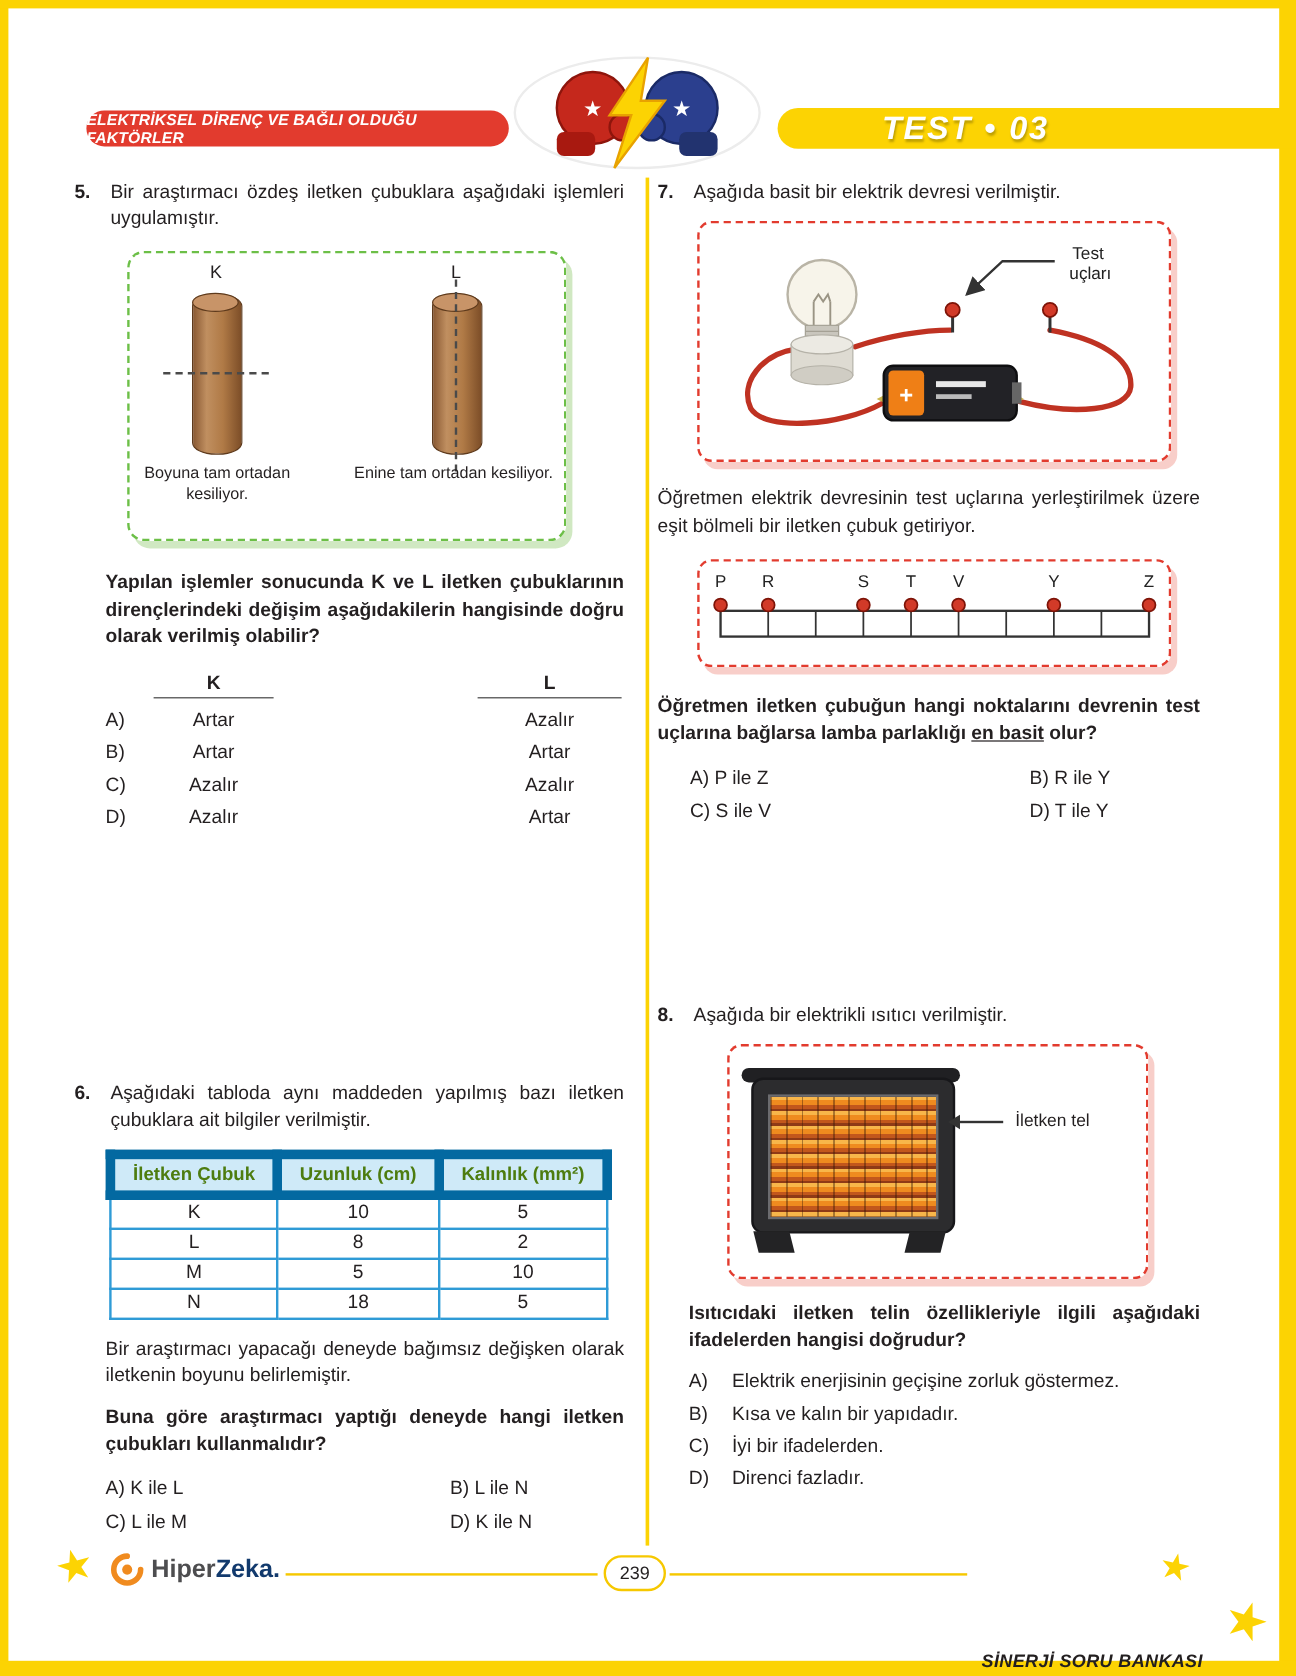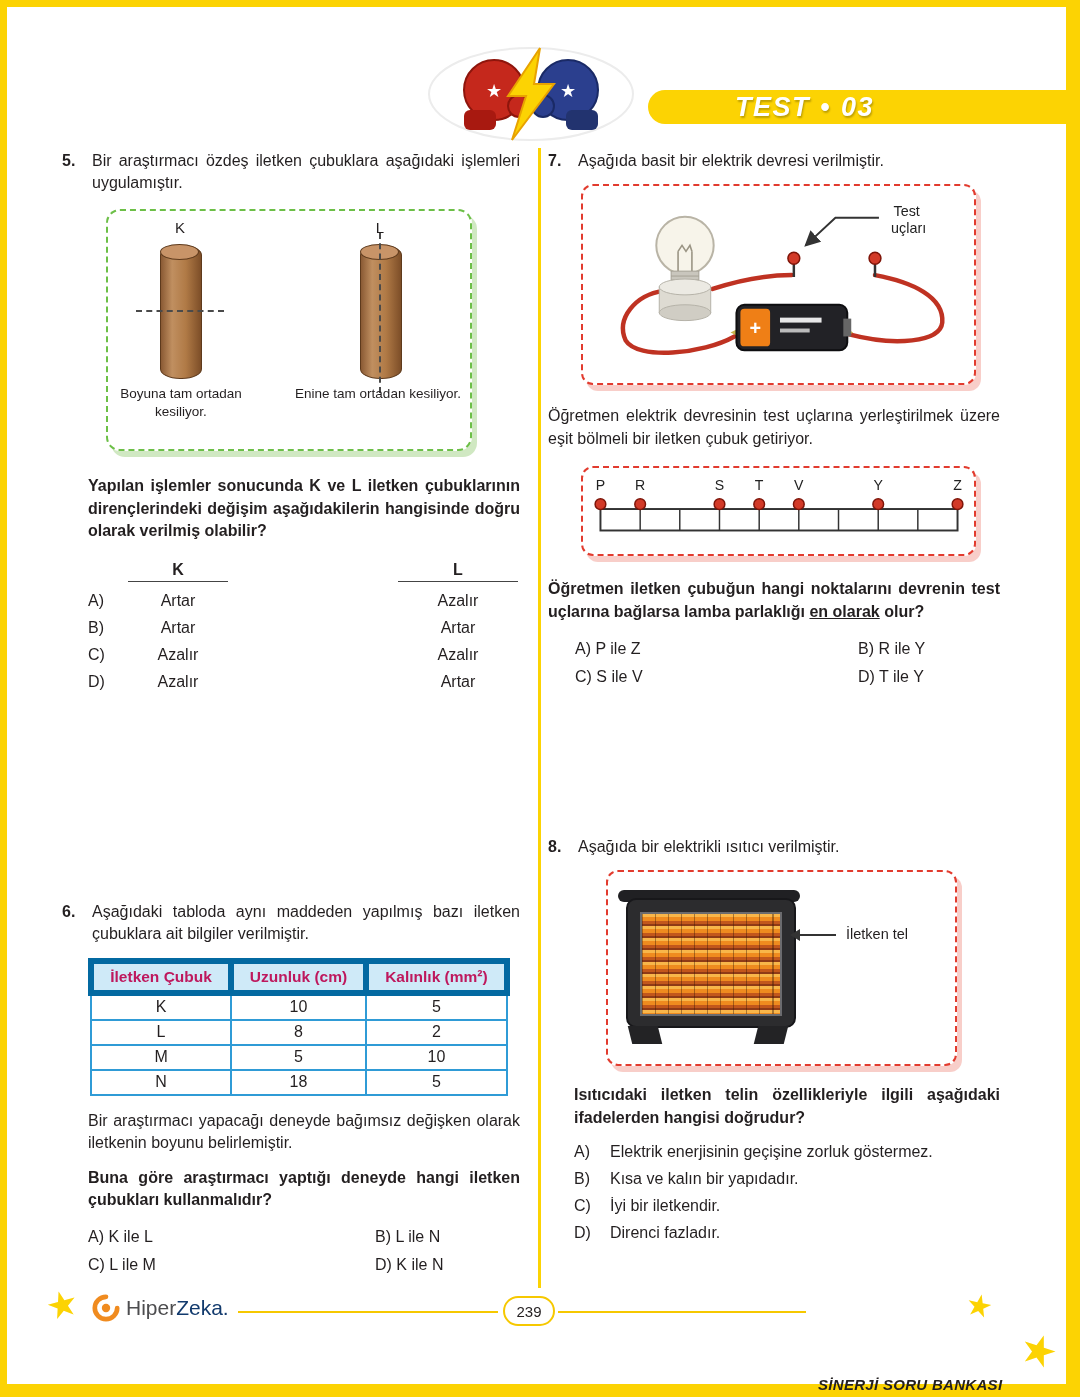--- a/index.html
+++ b/index.html
@@ -47,21 +47,21 @@
   .cap-k{left:0;width:146px;} .cap-l{left:182px;width:176px;}
   
   .atable{margin:18px 0 0 26px;font-size:16px;}
   .arow{display:grid;grid-template-columns:40px 100px 170px 120px;height:27px;align-items:center;}
   .arow .c2,.arow .c4{text-align:center;}
   .arow.head{height:auto;margin-bottom:6px;}
   .arow.head .c2,.arow.head .c4{font-weight:bold;border-bottom:1.6px solid #444;padding-bottom:2px;}
   
   .q6{margin-top:205px;}
   .btable{border-collapse:collapse;margin:12px 0 0 26px;width:422px;font-size:16px;}
-  .btable th{background:#cfeaf8;border:6px solid #0369a1;padding:4px 2px;font-size:15.5px;color:#be185d;}
+  .btable th{background:#cfeaf8;border:8px solid #0369a1;padding:4px 2px;font-size:15.5px;color:#4d7c0f;}
   .btable td{border:2px solid #2f9bd6;padding:2.5px;text-align:center;}
   .para{margin:14px 0 0 26px;font-size:16px;line-height:1.4;text-align:justify;}
   .opts2{display:grid;row-gap:10px;margin:16px 0 0 26px;font-size:16px;}
   .g287{grid-template-columns:287px 1fr;}
   .g283{grid-template-columns:283px 1fr;}
   
   .fig-red{position:relative;margin-left:33px;background:#fff;border:2px dashed #e23b2e;
            border-radius:12px;box-shadow:5px 6px 0 rgba(242,166,156,.55);}
   .fig-circuit{width:391px;height:197px;margin-top:12px;}
   .fig-ruler{width:391px;height:86px;margin-top:16px;}
@@ -86,40 +86,43 @@
   .optv{display:flex;gap:12px;margin:0 0 9px 26px;font-size:16px;}
   .optv .ol{flex:0 0 24px;width:24px;}
   .optsv{margin-top:14px;}
   
   .star{position:absolute;color:#fcd303;z-index:4;}
   .star-l{left:46px;top:1284px;font-size:36px;transform:rotate(-15deg);}
   .star-r{left:966px;top:1288px;font-size:30px;transform:rotate(12deg);}
   .star-c{left:1020px;top:1326px;font-size:42px;transform:rotate(18deg);z-index:5;
           text-shadow:-2px 0 #fff,2px 0 #fff,0 -2px #fff,0 2px #fff;}
   .logo{position:absolute;left:92px;top:1294px;display:flex;align-items:center;gap:6px;z-index:4;}
-  .logo .txt{font-size:21px;font-weight:normal;}
+  .logo .txt{font-size:21px;font-weight:bold;}
   .logo .p1{color:#4d4d4f;} .logo .p2{color:#123a6d;}
   .fline{position:absolute;top:1311px;height:2px;background:#f6c800;z-index:2;}
   .fl-1{left:238px;width:260px;} .fl-2{left:558px;width:248px;}
   .page-pill{position:absolute;left:503px;top:1296px;width:48px;height:26px;background:#fff;
              border:2px solid #f6c800;border-radius:15px;display:flex;align-items:center;
              justify-content:center;font-size:15px;z-index:3;}
   .publisher{position:absolute;left:818px;top:1376px;font-size:15px;font-weight:bold;
              font-style:italic;letter-spacing:.3px;z-index:3;}
 </style>
 </head>
 <body>
 
 <div class="page">
 
   <div class="frame f-left"></div>
   <div class="frame f-top"></div>
   <div class="frame f-right"></div>
   <div class="frame f-bottom"></div>
 
+  <div class="banner-red">
+    <span>ELEKTRİKSEL DİRENÇ VE BAĞLI OLDUĞU FAKTÖRLER</span>
+  </div>
   <svg class="emblem" viewBox="0 0 222 96">
     <ellipse cx="111" cy="48" rx="102" ry="46" fill="#ffffff" stroke="#ececec" stroke-width="2"></ellipse>
     <circle cx="74" cy="44" r="30" fill="#c5281c" stroke="#8e150c" stroke-width="2"></circle>
     <rect x="44" y="64" width="32" height="20" rx="6" fill="#a81910"></rect>
     <circle cx="99" cy="60" r="11" fill="#c5281c" stroke="#8e150c" stroke-width="2"></circle>
     <text x="74" y="51" text-anchor="middle" font-size="18" fill="#ffffff">★</text>
     <circle cx="148" cy="44" r="30" fill="#2b3f8e" stroke="#1a2a66" stroke-width="2"></circle>
     <rect x="146" y="64" width="32" height="20" rx="6" fill="#22336f"></rect>
     <circle cx="123" cy="60" r="11" fill="#2b3f8e" stroke="#1a2a66" stroke-width="2"></circle>
     <text x="148" y="51" text-anchor="middle" font-size="18" fill="#ffffff">★</text>
@@ -304,21 +307,21 @@
             <circle cx="134" cy="35" r="5.5" fill="#d23a28" stroke="#7e1408" stroke-width="1.5"></circle>
             <circle cx="174.7" cy="35" r="5.5" fill="#d23a28" stroke="#7e1408" stroke-width="1.5"></circle>
             <circle cx="215.3" cy="35" r="5.5" fill="#d23a28" stroke="#7e1408" stroke-width="1.5"></circle>
             <circle cx="296.7" cy="35" r="5.5" fill="#d23a28" stroke="#7e1408" stroke-width="1.5"></circle>
             <circle cx="378" cy="35" r="5.5" fill="#d23a28" stroke="#7e1408" stroke-width="1.5"></circle>
           </g>
         </svg>
       </div>
 
       <p class="stem" style="margin:22px 0 0 0;">
-        <span>Öğretmen iletken çubuğun hangi noktalarını devrenin test uçlarına bağlarsa lamba parlaklığı </span><span class="ul">en olarak</span><span> olur?</span>
+        <span>Öğretmen iletken çubuğun hangi noktalarını devrenin test uçlarına bağlarsa lamba parlaklığı </span><span class="ul">en basit</span><span> olur?</span>
       </p>
 
       <div class="opts2 g283" style="margin-left:27px;">
         <span>A) P ile Z</span>
         <span>B) R ile Y</span>
         <span>C) S ile V</span>
         <span>D) T ile Y</span>
       </div>
     </section>
 
@@ -343,21 +346,21 @@
         <div class="optv">
           <span class="ol">A)</span>
           <span>Elektrik enerjisinin geçişine zorluk göstermez.</span>
         </div>
         <div class="optv">
           <span class="ol">B)</span>
           <span>Kısa ve kalın bir yapıdadır.</span>
         </div>
         <div class="optv">
           <span class="ol">C)</span>
-          <span>İyi bir iletkendir.</span>
+          <span>İyi bir ifadelerden.</span>
         </div>
         <div class="optv">
           <span class="ol">D)</span>
           <span>Direnci fazladır.</span>
         </div>
       </div>
     </section>
   </div>
 
   <span class="star star-l">★</span>

